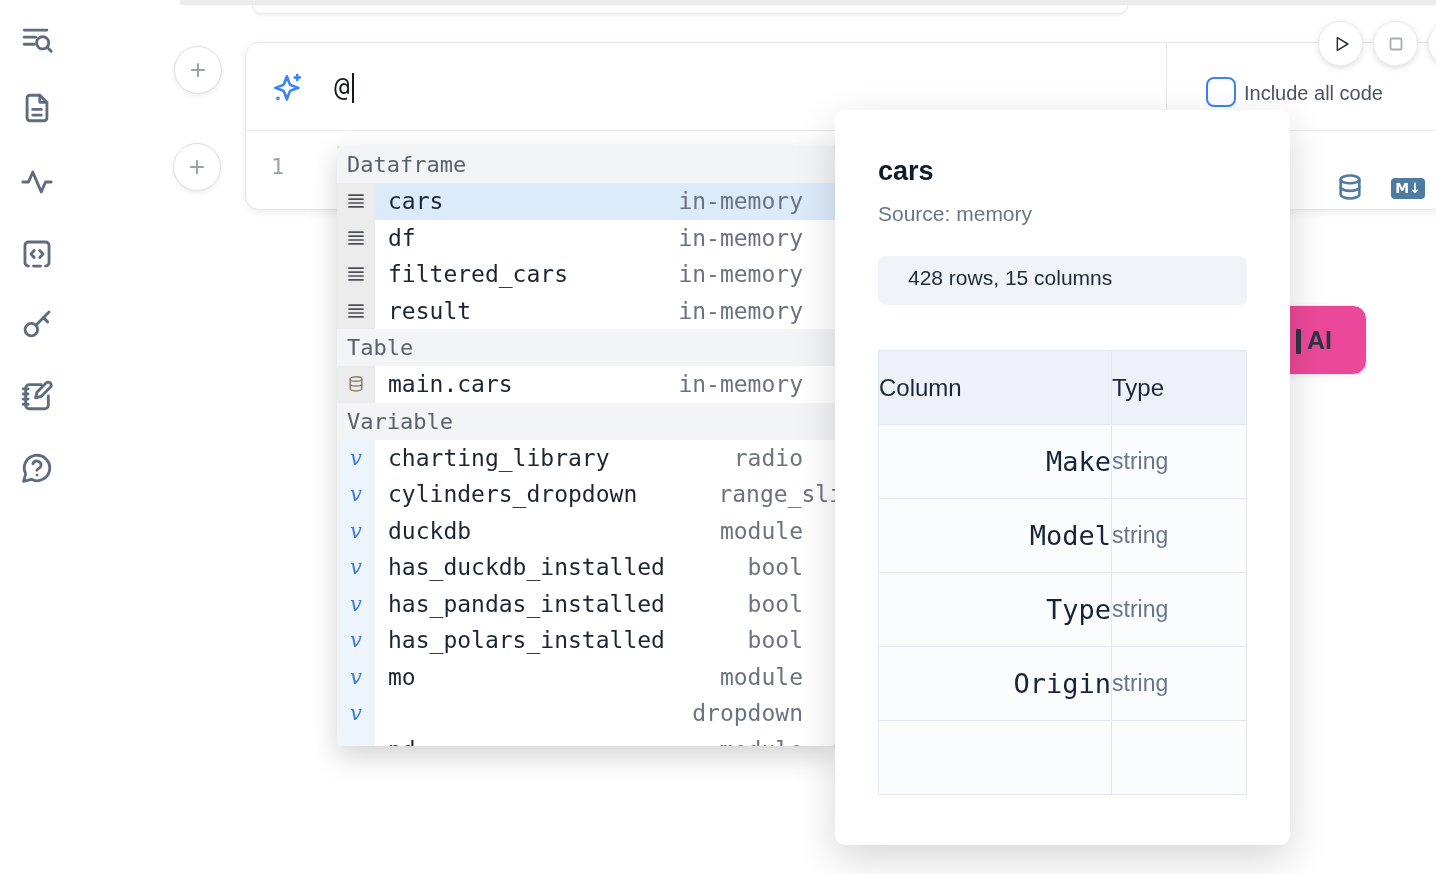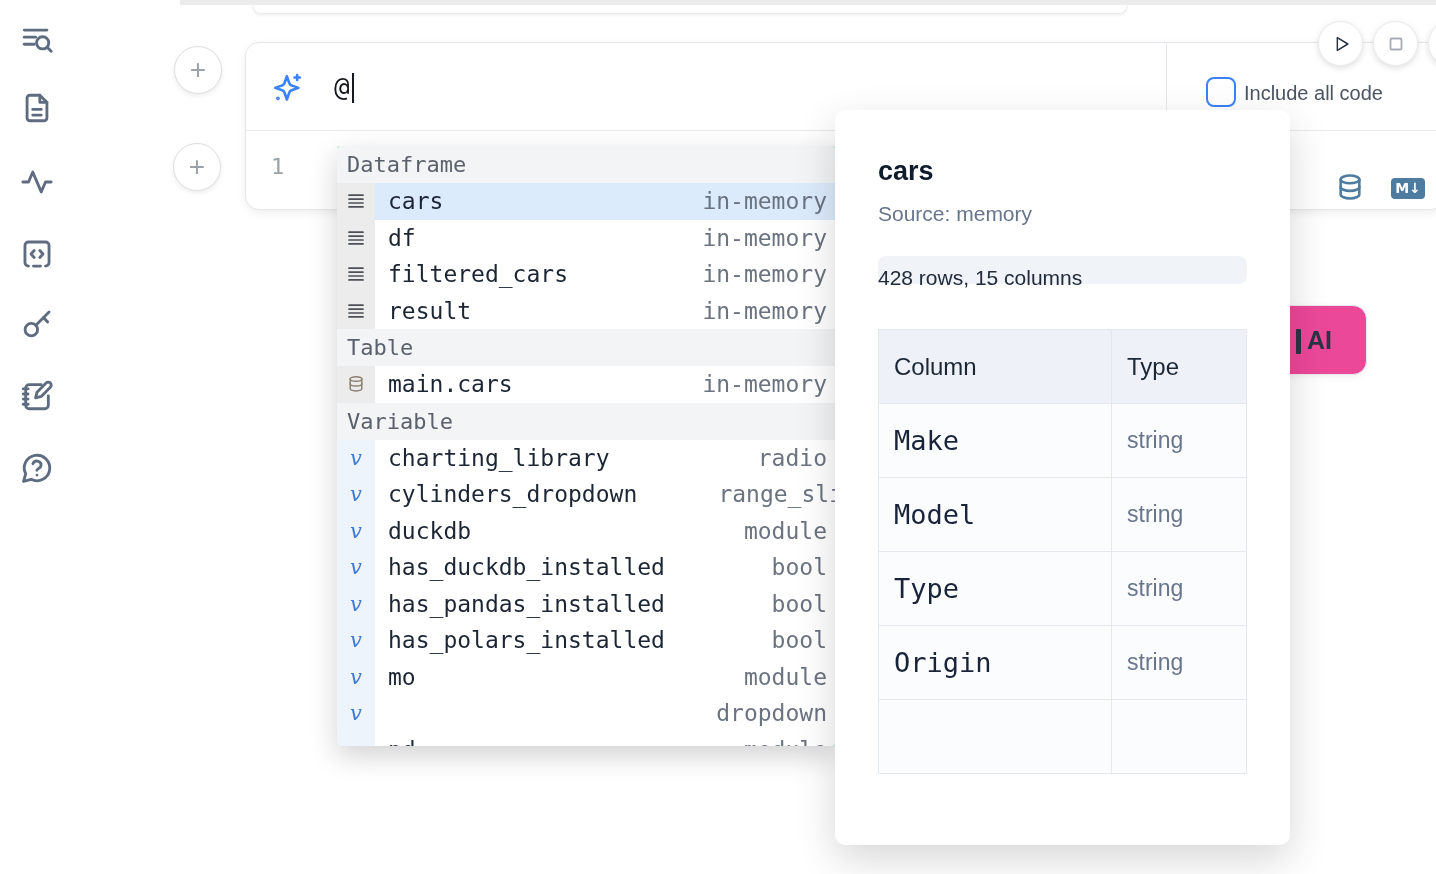--- a/index.html
+++ b/index.html
@@ -72,50 +72,50 @@
   .ac-header { height:37px; background:#f3f4f5; color:#5a616c; font-size:22px; line-height:37px; padding-left:10px; }
   .ac-row { height:36.5px; display:flex; align-items:center; background:#fff; cursor:pointer; }
   .ac-row.sel .ac-body { background:#dcebfc; }
   .ac-body { display:flex; align-items:center; flex:1; height:100%; }
   .gut { width:38px; height:100%; flex:0 0 38px; display:flex; align-items:center; justify-content:center; }
   .gut-gray { background:#ececec; }
   .gut-blue { background:#edf4fc; }
   .gut svg { width:18px; height:18px; fill:none; stroke-linecap:round; }
   .vsym { font-family:"DejaVu Serif",serif; font-style:italic; font-size:21px; color:#3d7bd8; }
   .ac-name { padding-left:13px; font-size:23px; color:#1c2534; white-space:nowrap; }
-  .ac-type { margin-left:auto; padding-right:8px; font-size:23px; color:#6b7280; white-space:nowrap; }
+  .ac-type { margin-left:auto; padding-right:32px; font-size:23px; color:#6b7280; white-space:nowrap; }
   .ac-type.clipped { padding-right:0; margin-right:-8px; }
 
   
   .ai-card {
     position:absolute; left:1240px; top:305px; width:127px; height:70px; background:#ec4899;
     border:1px solid #e8eaed; border-radius:14px; box-shadow:0 2px 6px rgba(0,0,0,.06);
     z-index:5; cursor:pointer;
   }
   .ai-card .frag { position:absolute; left:55px; top:23px; width:5px; height:25px; background:#2b3444; border-radius:1px; }
   .ai-card .lbl { position:absolute; left:66px; top:20px; font-size:25px; font-weight:bold; color:#2b3444; }
 
   
   .panel {
     position:absolute; left:835px; top:110px; width:455px; height:735px; background:#fff;
     border-radius:10px; box-shadow:0 14px 40px rgba(0,0,0,.16); z-index:30;
     padding:46px 43px 0 43px;
   }
   .panel-title { font-size:27px; font-weight:bold; color:#101b2c; }
   .panel-source { margin-top:15px; font-size:21px; color:#68758a; }
   .panel-badge {
-    margin-top:30px; height:28px; background:#f0f4f9; border-radius:8px;
-    font-size:21px; color:#212b3a; line-height:44px; padding-left:0;
+    margin-top:30px; height:49px; background:#f0f4f9; border-radius:8px;
+    font-size:21px; color:#212b3a; line-height:44px; padding-left:30px;
   }
   .ptable-wrap { margin-top:45px; height:464px; overflow:hidden; }
   table.ptable { border-collapse:collapse; width:368px; table-layout:fixed; }
-  .ptable th, .ptable td { border:1px solid #e3e8ef; height:74px; padding-left:15px; text-align:left; vertical-align:middle; }
+  .ptable th, .ptable td { border:1px solid #e3e8ef; height:74px; text-align:left; vertical-align:middle; }
   .ptable th { background:#eef2f8; font-size:24px; font-weight:normal; color:#1c2736; }
   .ptable td { background:#fbfcfe; }
-  .ptable td.cname { font-family:"DejaVu Sans Mono",monospace; font-size:27px; color:#19243a; }
+  .ptable td.cname { font-family:"DejaVu Sans Mono",monospace; font-size:27px; color:#19243a;text-align:right; }
   .ptable td.ctype { font-size:23px; color:#68758a; }
   .col-name { width:233px; } .col-type { width:135px; }
 </style>
 </head>
 <body>
 
 <div class="screen">
 
   <div class="top-band"></div>
   <div class="prev-cell-edge"></div>

